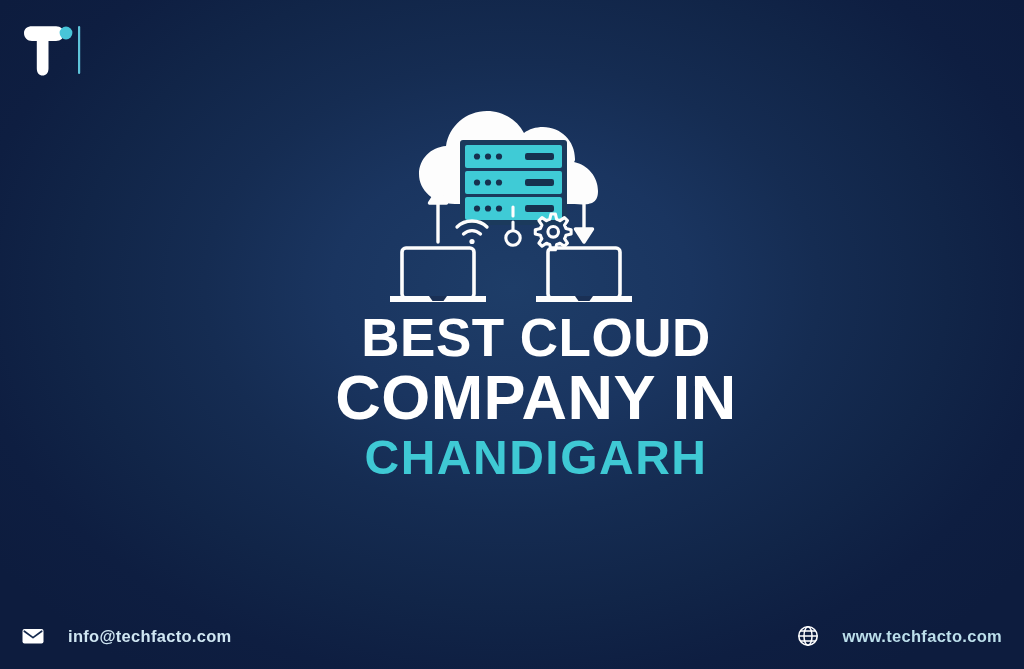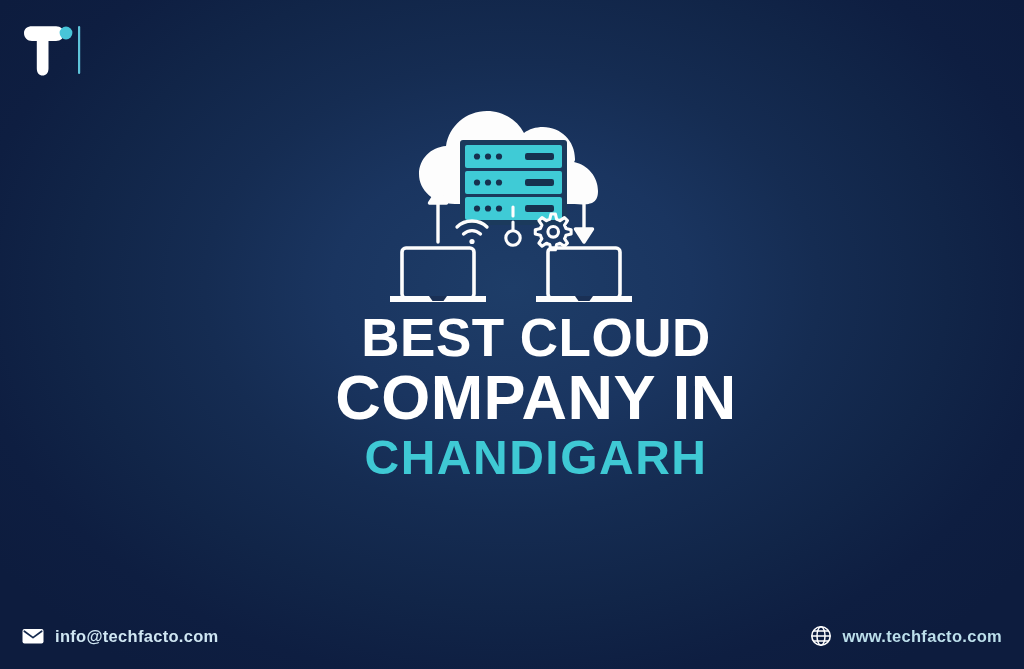--- a/index.html
+++ b/index.html
@@ -66,21 +66,21 @@
   .hl-2 { font-size: 53px; color: #3fc9d4; margin-bottom: 4px; }
   .hl-3 { font-size: 63px; color: #ffffff; margin-bottom: 6px; }
   .hl-4 { font-size: 48px; color: #3fc9d4; letter-spacing: 1.5px; }
 
   
   .footer-item {
     position: absolute;
     bottom: 22px;
     display: flex;
     align-items: center;
-    gap: 11px;
+    gap: 24px;
   }
   #footer-email { left: 22px; }
   #footer-site  { right: 22px; }
   .footer-text {
     font-size: 16.5px;
     font-weight: 700;
     color: #cfe6f2;
     letter-spacing: 0.3px;
   }
   #footer-site .footer-text { color: #bcdfeb; text-align: right; }

